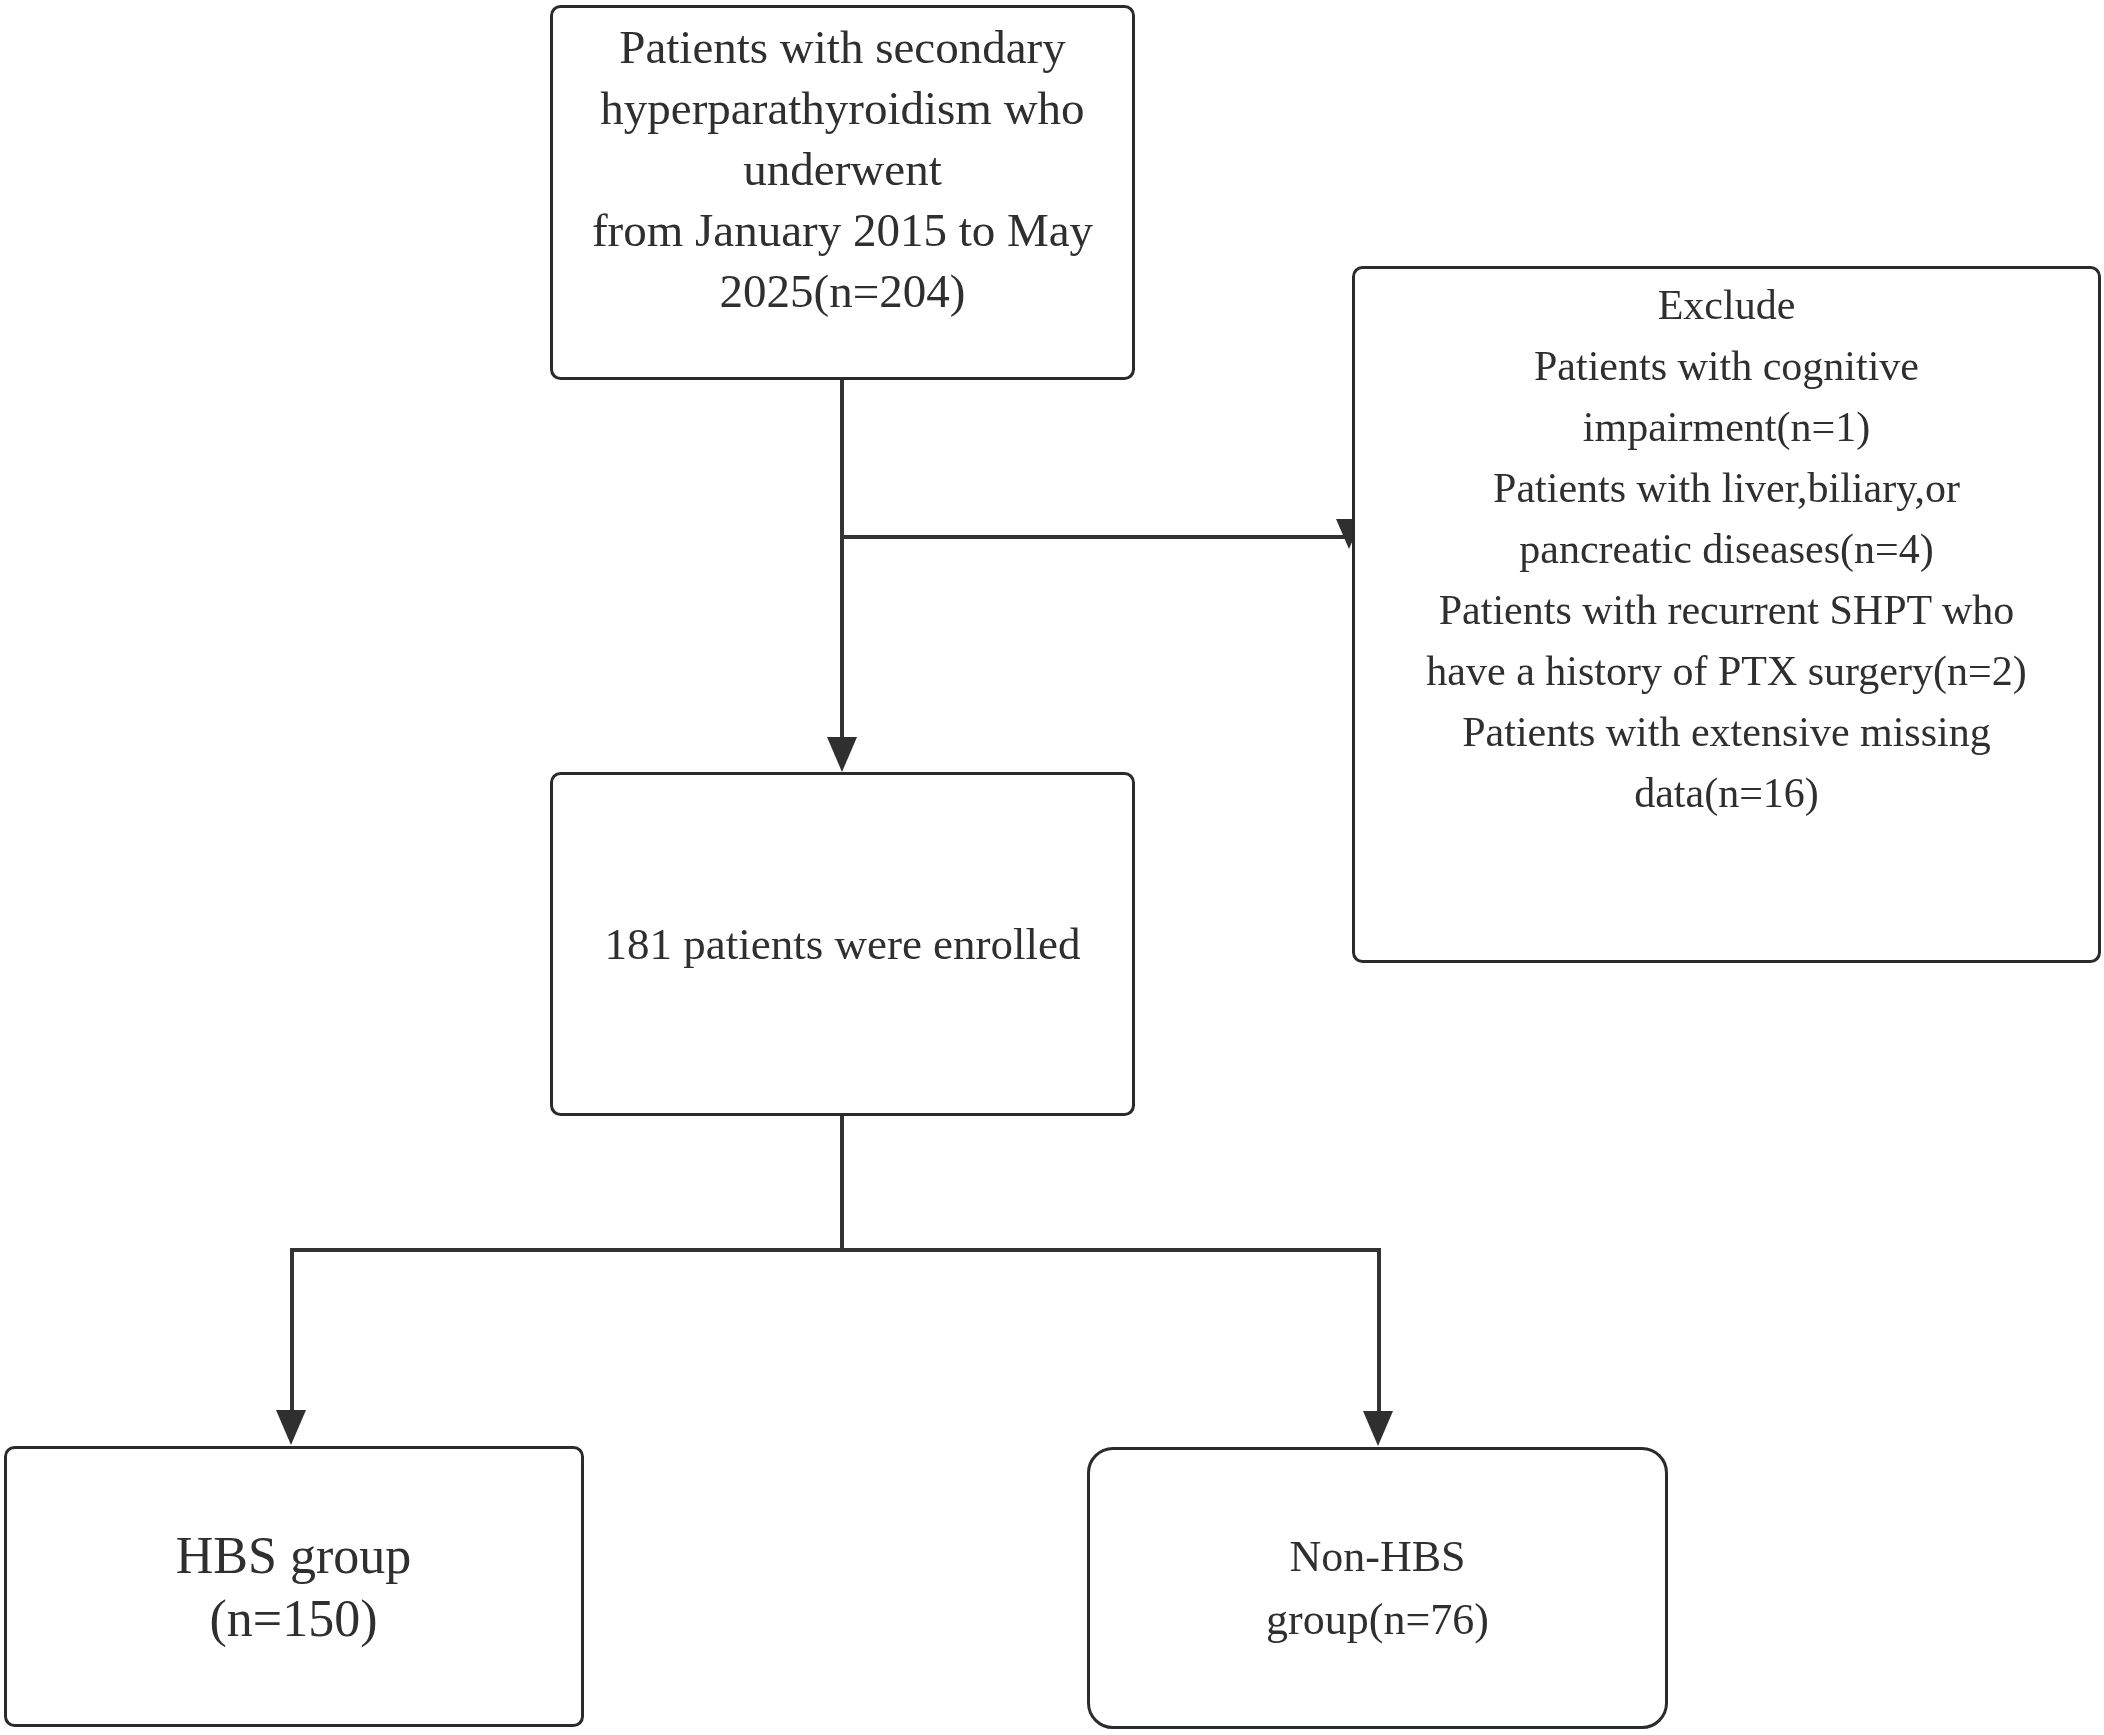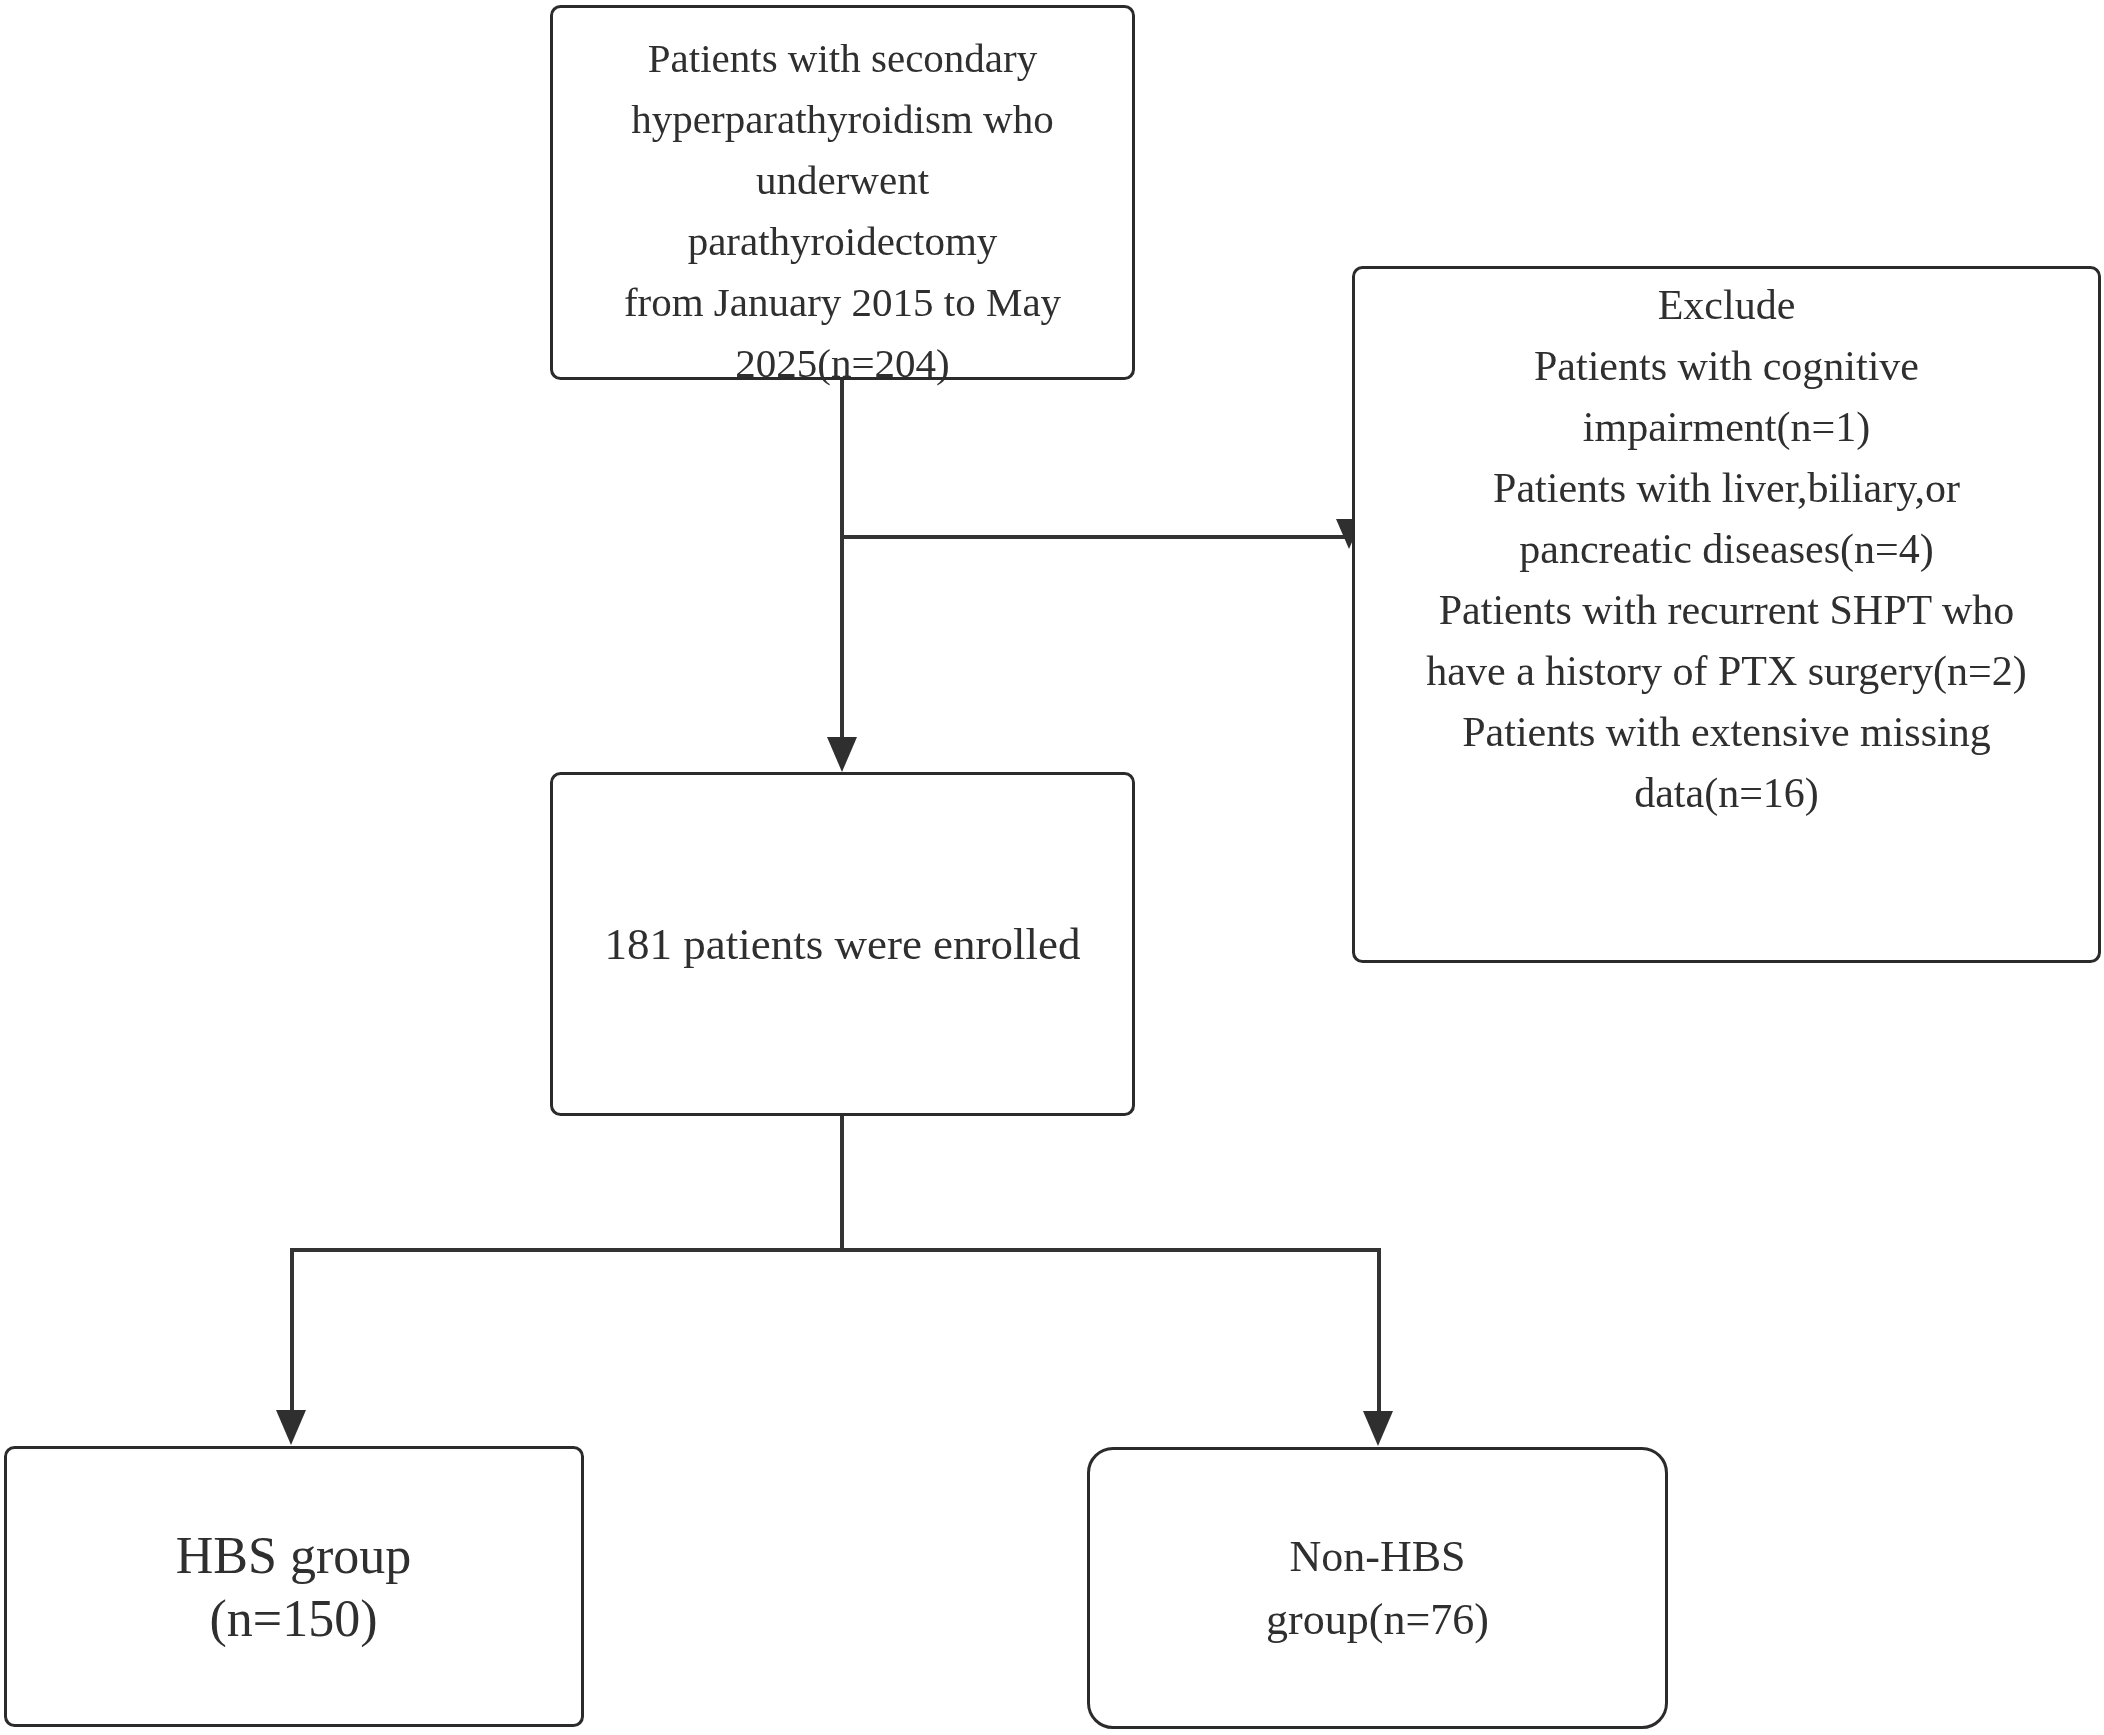--- a/index.html
+++ b/index.html
@@ -23,22 +23,22 @@
     border: 3.5px solid #2b2b2b;
     border-radius: 10.5px;
     text-align: center;
   }
   .node .tline {
     white-space: nowrap;
   }
   
   #node-initial {
     left: 550px; top: 5.2px; width: 585px; height: 375px;
-    padding-top: 20px;
-    font-size: 41px;
+    padding-top: 9px;
+    font-size: 47px;
     line-height: 61px;
   }
   
   #node-exclude {
     left: 1352px; top: 266px; width: 749px; height: 697px;
     padding-top: 6px;
     font-size: 42px;
     line-height: 61px;
   }
   
@@ -107,21 +107,20 @@
 
   <div class="arrow-down" id="arr-enrolled"></div>
   <div id="arr-exclude"></div>
   <div class="arrow-down" id="arr-hbs"></div>
   <div class="arrow-down" id="arr-nonhbs"></div>
 
   <div class="node" id="node-initial">
     <div class="tline">Patients with secondary</div>
     <div class="tline">hyperparathyroidism who</div>
     <div class="tline">underwent</div>
-    <div class="tline">parathyroidectomy</div>
     <div class="tline">from January 2015 to May</div>
     <div class="tline">2025(n=204)</div>
   </div>
 
   <div class="node" id="node-exclude">
     <div class="tline">Exclude</div>
     <div class="tline">Patients with cognitive</div>
     <div class="tline">impairment(n=1)</div>
     <div class="tline">Patients with liver,biliary,or</div>
     <div class="tline">pancreatic diseases(n=4)</div>

